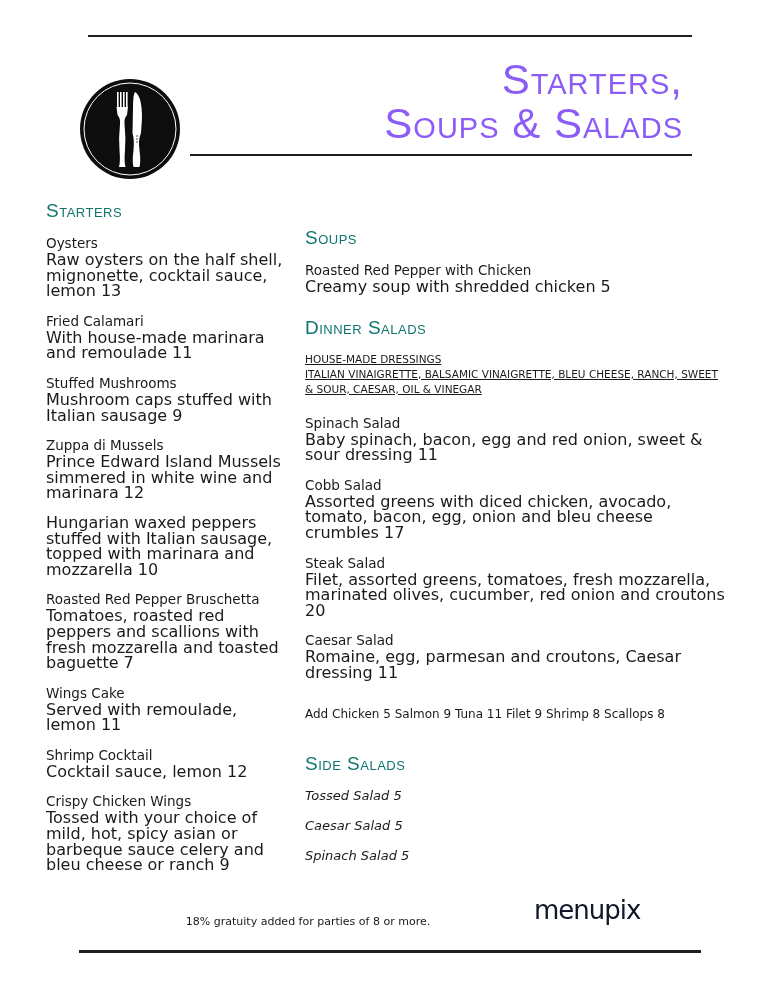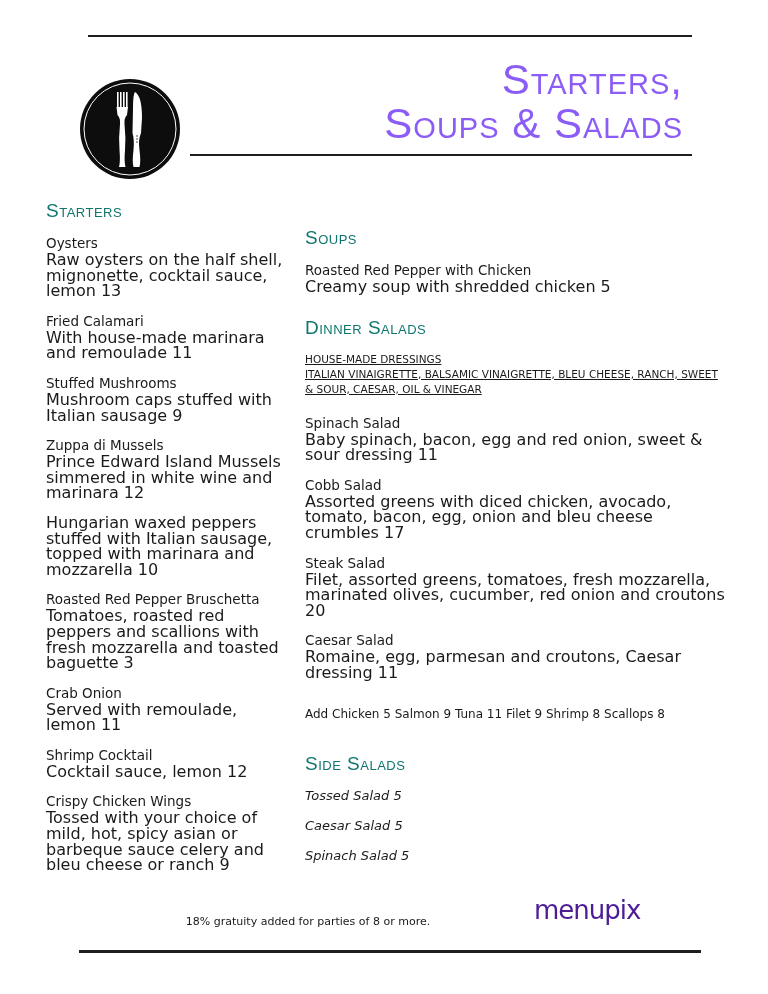--- a/index.html
+++ b/index.html
@@ -21,21 +21,21 @@
   .item { margin-bottom:14px; }
   .item-name { font-size:13.5px; line-height:17px; }
   .item-desc { font-size:16px; line-height:15.6px; }
   .dress-h, .dress-list { font-size:10.5px; line-height:15px; text-transform:uppercase; }
   .dress-block { margin-bottom:18px;text-decoration:underline; }
   .addons { font-size:12px; margin-top:26px; margin-bottom:32px; }
   .side-item { font-size:13px; margin-bottom:15px;font-style:italic; }
   .soups-sec { margin-bottom:22px; }
   .footer-note { position:absolute; left:0; width:616px; top:915px; text-align:center;
                  font-size:11px; }
-  .watermark { position:absolute; left:534px; top:895px; font-size:26px; color:#4c1d95;
+  .watermark { position:absolute; left:534px; top:895px; font-size:26px; color:#0f172a;
                font-family:"DejaVu Sans", sans-serif; letter-spacing:-1px; }
 </style>
 </head>
 <body>
 
 <div class="rule rule-top"></div>
 
 <div class="logo">
   <svg width="102" height="102" viewBox="0 0 102 102">
     <circle cx="51" cy="51" r="50" fill="#0d0d0d"></circle>
@@ -81,24 +81,24 @@
   </div>
   <div class="item">
     <div class="item-name">Zuppa di Mussels</div>
     <div class="item-desc">Prince Edward Island Mussels simmered in white wine and marinara  12</div>
   </div>
   <div class="item">
     <div class="item-desc">Hungarian waxed peppers stuffed with Italian sausage, topped with marinara and mozzarella  10</div>
   </div>
   <div class="item">
     <div class="item-name">Roasted Red Pepper Bruschetta</div>
-    <div class="item-desc">Tomatoes, roasted red peppers and scallions with fresh mozzarella and toasted baguette  3</div>
+    <div class="item-desc">Tomatoes, roasted red peppers and scallions with fresh mozzarella and toasted baguette  7</div>
   </div>
   <div class="item">
-    <div class="item-name">Crab Onion</div>
+    <div class="item-name">Wings Cake</div>
     <div class="item-desc">Served with remoulade, lemon  11</div>
   </div>
   <div class="item">
     <div class="item-name">Shrimp Cocktail</div>
     <div class="item-desc">Cocktail sauce, lemon  12</div>
   </div>
   <div class="item">
     <div class="item-name">Crispy Chicken Wings</div>
     <div class="item-desc">Tossed with your choice of mild, hot, spicy asian or barbeque sauce celery and bleu cheese or ranch  9</div>
   </div>

